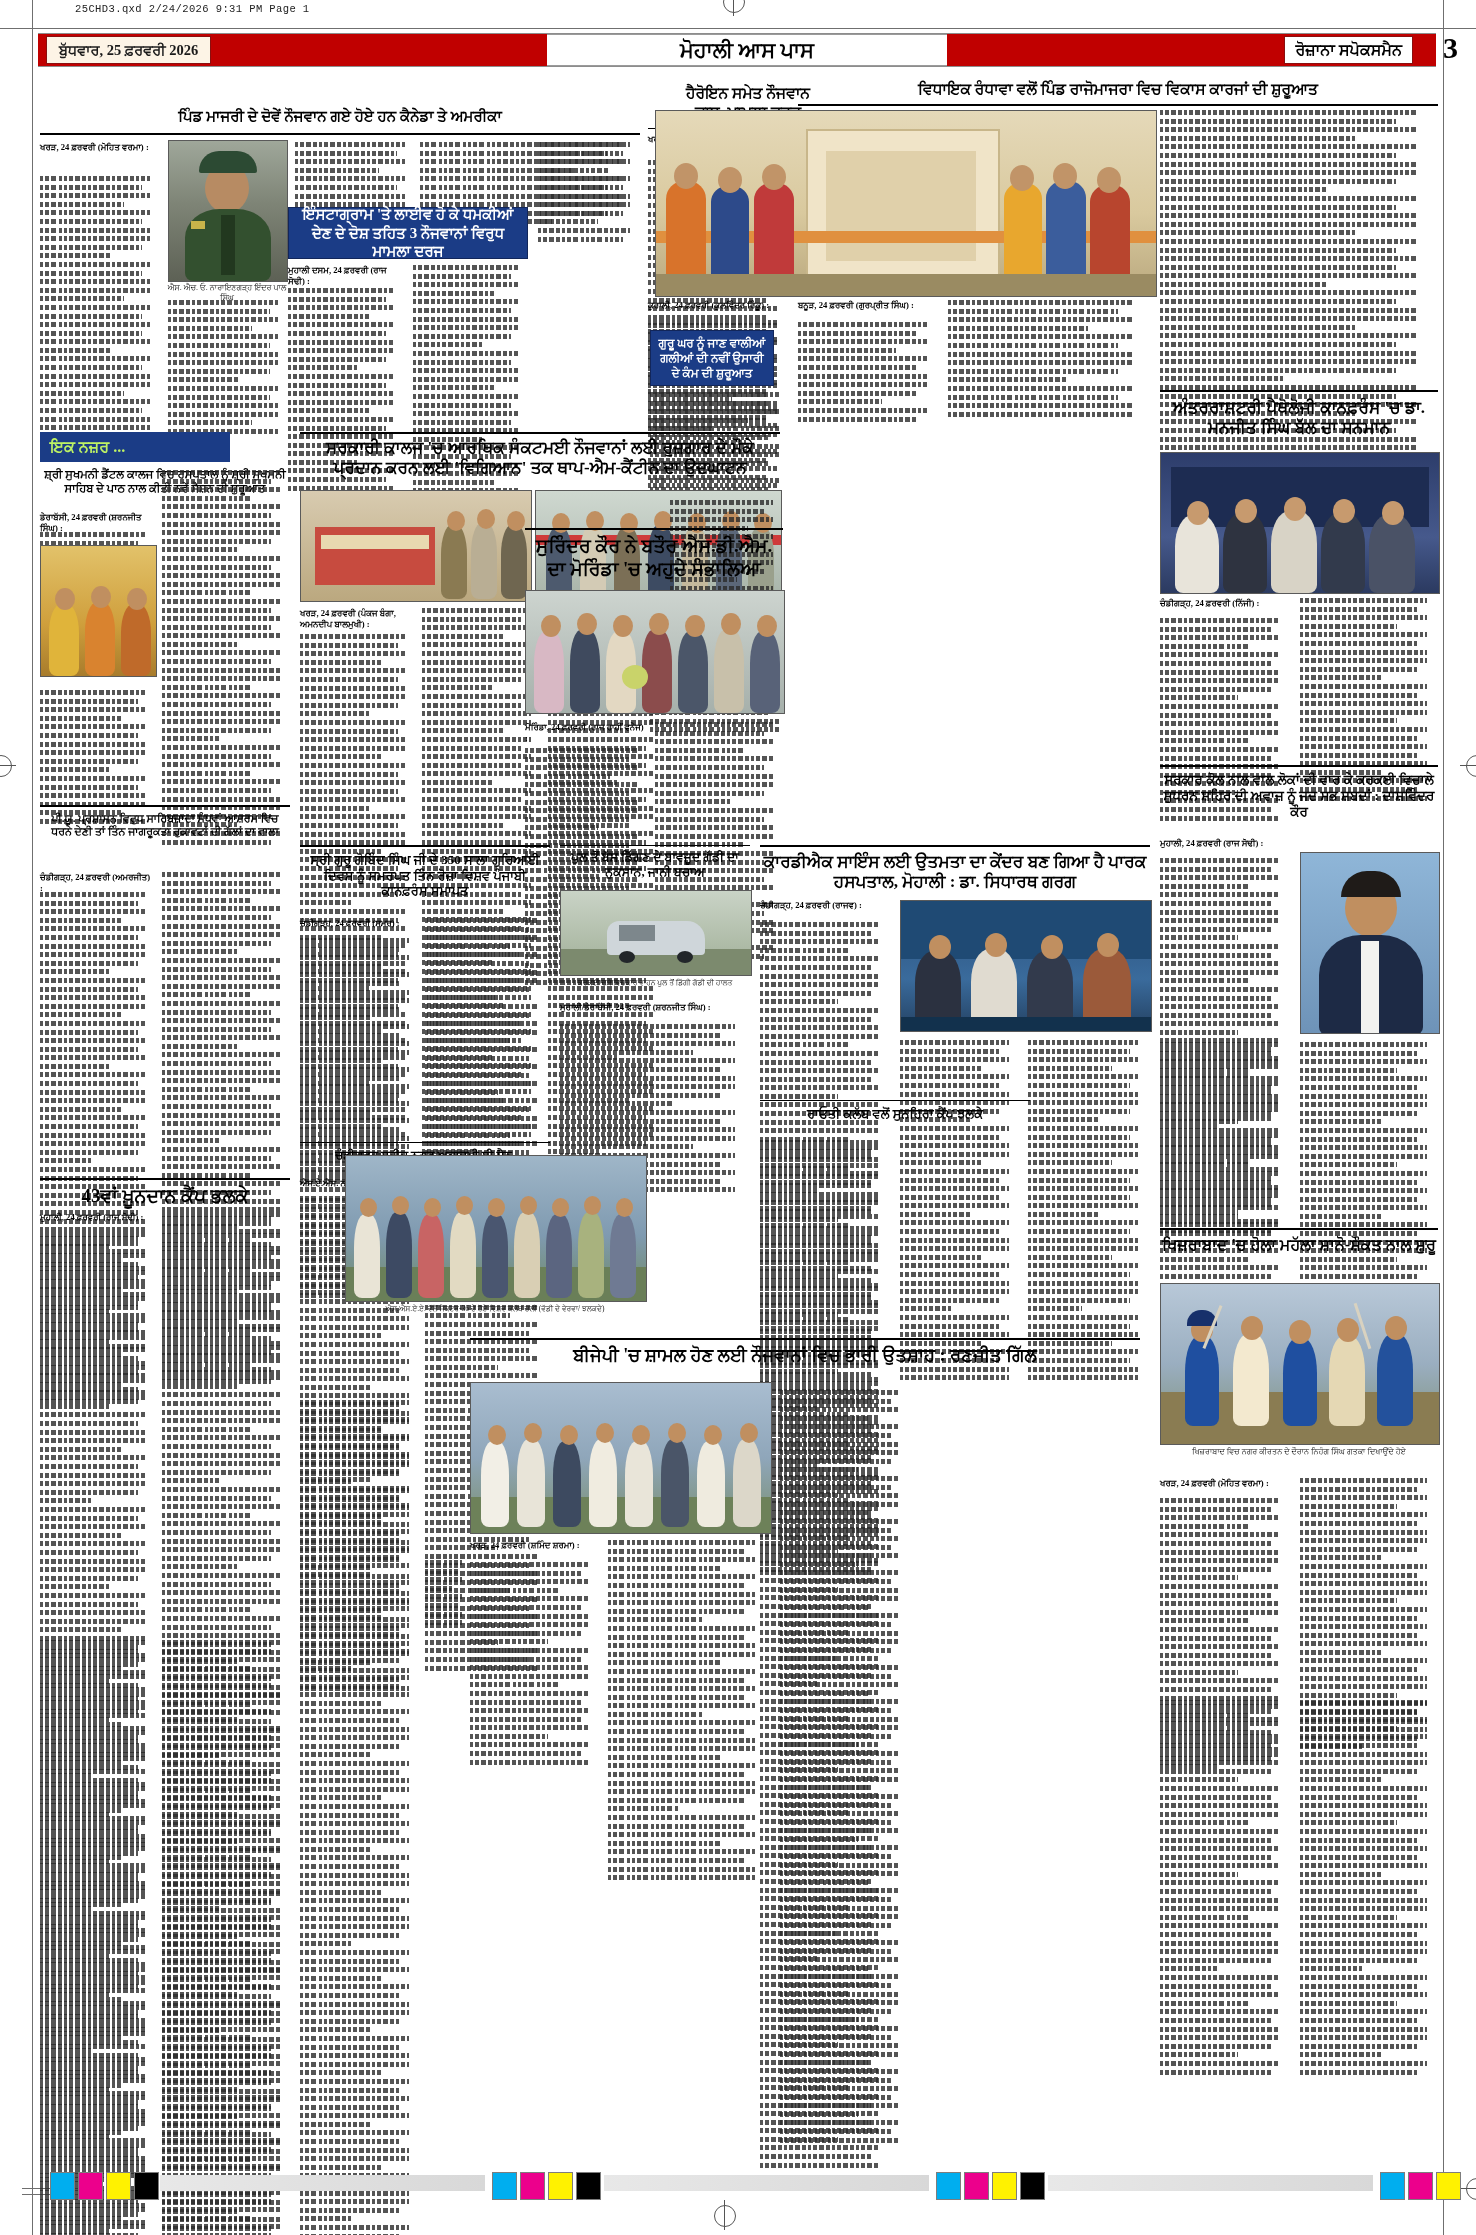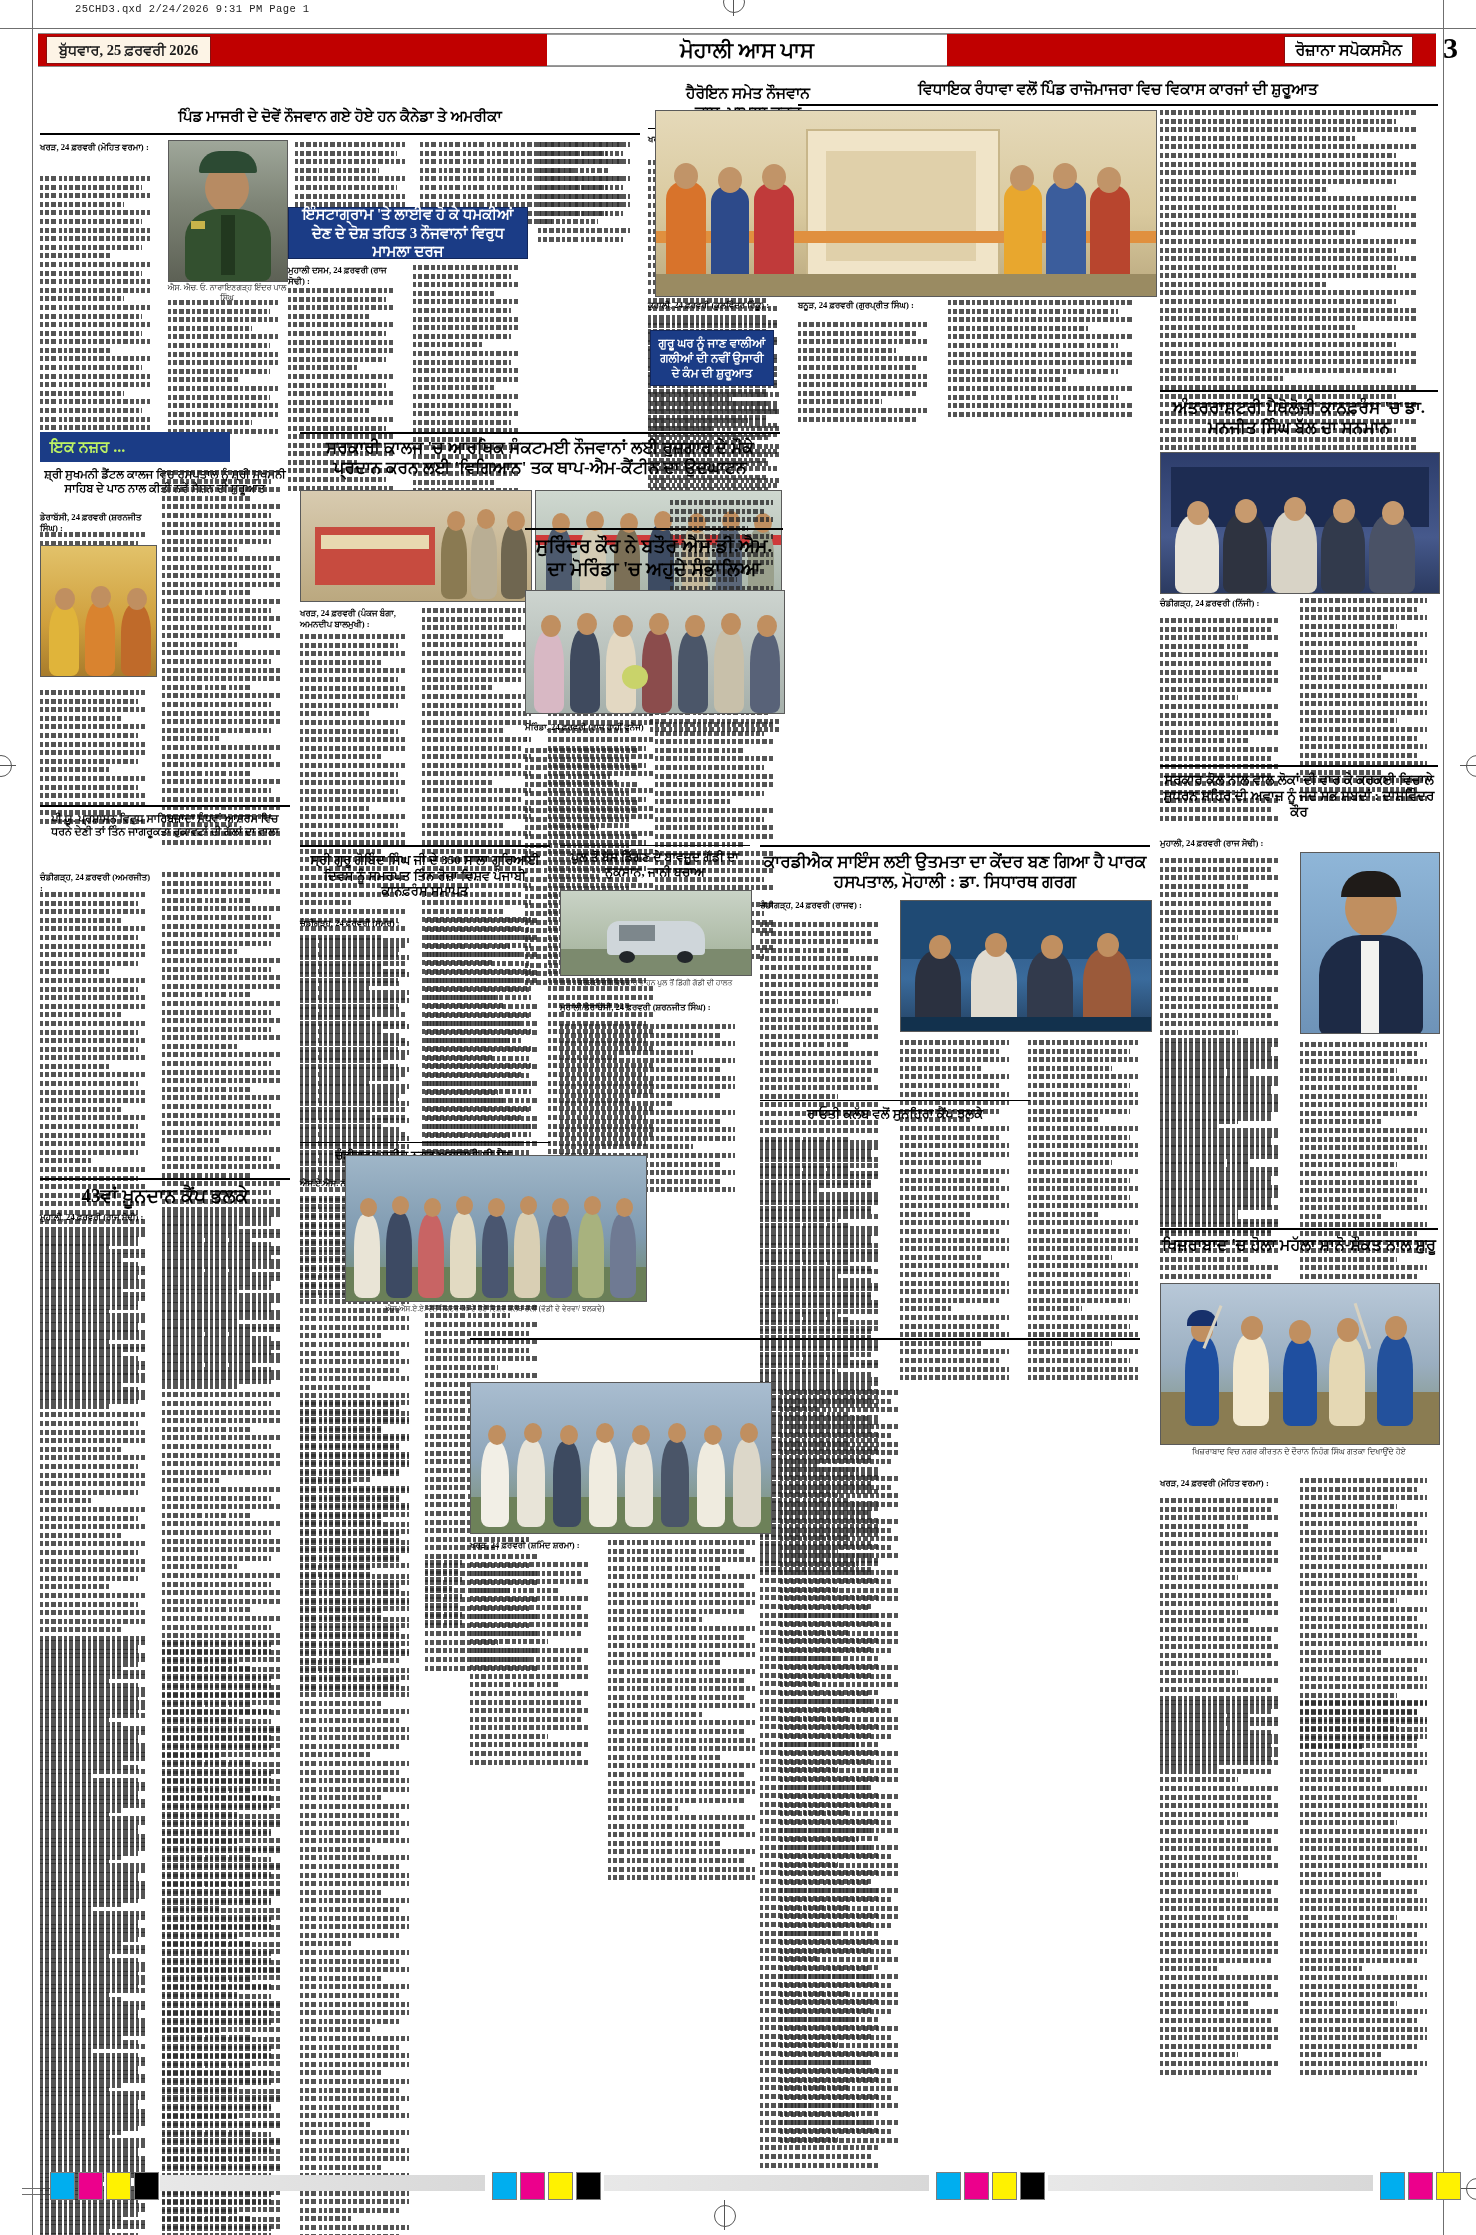--- a/index.html
+++ b/index.html
@@ -2167,20 +2167,21 @@
       <span class="tx s92"></span>
     <span class="tx s60"></span>
       <span class="tx s92"></span>
       <span class="tx s85"></span>
       <span class="tx s92"></span>
   </div>
 
   <div class="col" style="left:470px;top:1338px;width:670px;">
       <div class="rule"></div>
     </div>
+  <div class="col hl hl-sec" style="left:470px;top:1345px;width:670px;font-size:18px;">ਬੀਜੇਪੀ 'ਚ ਸ਼ਾਮਲ ਹੋਣ ਲਈ ਨੌਜਵਾਨਾਂ ਵਿਚ ਭਾਰੀ ਉਤਸ਼ਾਹ : ਰਣਜੀਤ ਗਿੱਲ</div>
   <div class="photo" style="left:470px;top:1382px;width:300px;height:150px;">
     <div class="ph-sky" style="background:linear-gradient(180deg,#a9bdd0 0%,#8fa6ba 50%,#7a8f6c 100%);"></div>
     <div class="ph-ground" style="height:36px;background:#6d8159;"></div>
     <div class="ph-person" style="left:10px;top:58px;width:28px;height:86px;background:#f2efe6;"></div>
     <div class="ph-head" style="left:17px;top:42px;width:18px;height:20px;background:#c08f60;"></div>
     <div class="ph-person" style="left:46px;top:56px;width:28px;height:88px;background:#e8e4d8;"></div>
     <div class="ph-head" style="left:53px;top:40px;width:18px;height:20px;background:#c08f60;"></div>
     <div class="ph-person" style="left:82px;top:58px;width:28px;height:86px;background:#3d4a60;"></div>
     <div class="ph-head" style="left:89px;top:42px;width:18px;height:20px;background:#c08f60;"></div>
     <div class="ph-person" style="left:118px;top:56px;width:28px;height:88px;background:#f0ece0;"></div>

